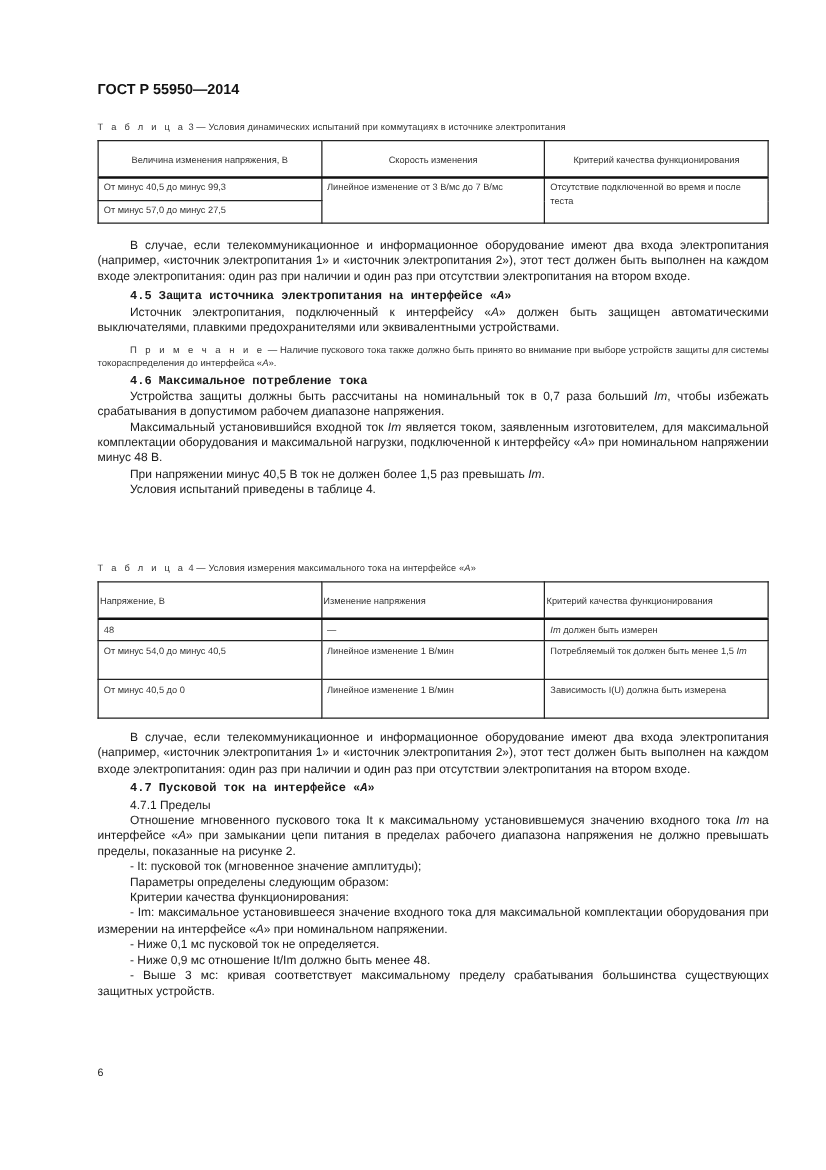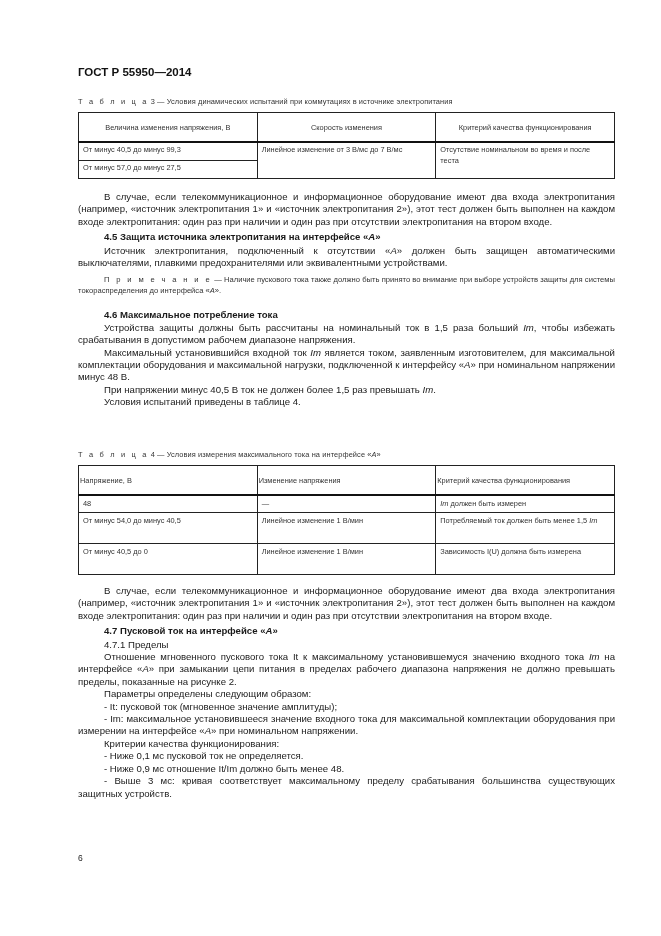--- a/index.html
+++ b/index.html
@@ -17,21 +17,21 @@
   .t3 td { padding: 1px 4px; vertical-align: top; height: 15px; line-height: 11px; }
   .t4 { left: 78px; top: 465px; width: 537px; }
   .t4 th { height: 26px; text-align: left; }
   .t4 thead tr { border-bottom: 2px solid #111; }
   .t4 td { text-align: left; vertical-align: top; padding: 2px 4px; line-height: 12px; }
   .t4 .r1 td { height: 12px; }
   .t4 .r2 td, .t4 .r3 td { height: 26px; }
   .body { position: absolute; left: 78px; width: 537px; font-size: 9.6px; line-height: 12.4px; color: #1a1a1a; }
   .body p { margin: 0; text-align: justify; }
   .ind { text-indent: 26px; }
-  .h { font-weight: bold; padding-left: 26px; margin: 0; }
+  .h { font-weight: bold; padding-left: 26px; margin: 0; font-family: Liberation Mono, monospace; }
   .note { font-size: 7.6px; line-height: 11px; color: #333; }
   .note .sp { letter-spacing: 2.3px; }
   i { font-style: italic; }
   .pno { position: absolute; left: 78px; top: 853px; font-size: 8.5px; color: #222; }
 </style>
 </head>
 <body>
 
 <div class="page">
 
@@ -53,35 +53,35 @@
       <tr>
         <th>Величина изменения напряжения, В</th>
         <th>Скорость изменения</th>
         <th>Критерий качества функционирования</th>
       </tr>
     </thead>
     <tbody>
       <tr>
         <td>От минус 40,5 до минус 99,3</td>
         <td rowspan="2">Линейное изменение от 3 В/мс до 7 В/мс</td>
-        <td rowspan="2">Отсутствие номинальном во время и после теста</td>
+        <td rowspan="2">Отсутствие подключенной во время и после теста</td>
       </tr>
       <tr>
         <td>От минус 57,0 до минус 27,5</td>
       </tr>
     </tbody>
   </table>
 
   <div class="body" style="top:191px">
     <p class="ind">В случае, если телекоммуникационное и информационное оборудование имеют два входа электропитания (например, «источник электропитания 1» и «источник электропитания 2»), этот тест должен быть выполнен на каждом входе электропитания: один раз при наличии и один раз при отсутствии электропитания на втором входе.</p>
     <p class="h" style="margin-top:3px"><span>4.5  Защита источника электропитания на интерфейсе «</span><i>А</i><span>»</span></p>
-    <p class="ind" style="margin-top:1px"><span>Источник электропитания, подключенный к отсутствии «</span><i>А</i><span>» должен быть защищен автоматическими выключателями, плавкими предохранителями или эквивалентными устройствами.</span></p>
+    <p class="ind" style="margin-top:1px"><span>Источник электропитания, подключенный к интерфейсу «</span><i>А</i><span>» должен быть защищен автоматическими выключателями, плавкими предохранителями или эквивалентными устройствами.</span></p>
     <p class="ind note" style="margin-top:5px"><span class="sp">П р и м е ч а н и е</span><span> — Наличие пускового тока также должно быть принято во внимание при выборе устройств защиты для системы токораспределения до интерфейса «</span><i>А</i><span>».</span></p>
-    <p class="h" style="margin-top:13px">4.6  Максимальное потребление тока</p>
-    <p class="ind"><span>Устройства защиты должны быть рассчитаны на номинальный ток в 1,5 раза больший </span><i>Im</i><span>, чтобы избежать срабатывания в допустимом рабочем диапазоне напряжения.</span></p>
+    <p class="h" style="margin-top:3px">4.6  Максимальное потребление тока</p>
+    <p class="ind"><span>Устройства защиты должны быть рассчитаны на номинальный ток в 0,7 раза больший </span><i>Im</i><span>, чтобы избежать срабатывания в допустимом рабочем диапазоне напряжения.</span></p>
     <p class="ind"><span>Максимальный установившийся входной ток </span><i>Im</i><span> является током, заявленным изготовителем, для максимальной комплектации оборудования и максимальной нагрузки, подключенной к интерфейсу «</span><i>А</i><span>» при номинальном напряжении минус 48 В.</span></p>
     <p class="ind"><span>При напряжении минус 40,5 В ток не должен более 1,5 раз превышать </span><i>Im</i><span>.</span></p>
     <p class="ind">Условия испытаний приведены в таблице 4.</p>
   </div>
 
   <div class="tcap" style="top:450px">
     <span class="sp">Т а б л и ц а</span>
     <span>4</span>
     <span>— Условия измерения максимального тока на интерфейсе «</span><i>А</i><span>»</span>
   </div>
@@ -116,23 +116,23 @@
         <td>Зависимость I(U) должна быть измерена</td>
       </tr>
     </tbody>
   </table>
 
   <div class="body" style="top:585px">
     <p class="ind">В случае, если телекоммуникационное и информационное оборудование имеют два входа электропитания (например, «источник электропитания 1» и «источник электропитания 2»), этот тест должен быть выполнен на каждом входе электропитания: один раз при наличии и один раз при отсутствии электропитания на втором входе.</p>
     <p class="h" style="margin-top:3px"><span>4.7  Пусковой ток на интерфейсе «</span><i>А</i><span>»</span></p>
     <p class="ind" style="margin-top:1px">4.7.1  Пределы</p>
     <p class="ind"><span>Отношение мгновенного пускового тока It к максимальному установившемуся значению входного тока </span><i>Im</i><span> на интерфейсе «</span><i>А</i><span>» при замыкании цепи питания в пределах рабочего диапазона напряжения не должно превышать пределы, показанные на рисунке 2.</span></p>
+    <p class="ind">- It:  пусковой ток (мгновенное значение амплитуды);</p>
     <p class="ind">Параметры определены следующим образом:</p>
-    <p class="ind">- It:  пусковой ток (мгновенное значение амплитуды);</p>
+    <p class="ind">Критерии качества функционирования:</p>
     <p class="ind"><span>- Im:  максимальное установившееся значение входного тока для максимальной комплектации оборудования при измерении на интерфейсе «</span><i>А</i><span>» при номинальном напряжении.</span></p>
-    <p class="ind">Критерии качества функционирования:</p>
     <p class="ind">- Ниже 0,1 мс пусковой ток не определяется.</p>
     <p class="ind">- Ниже 0,9 мс отношение It/Im должно быть менее 48.</p>
     <p class="ind">- Выше 3 мс: кривая соответствует максимальному пределу срабатывания большинства существующих защитных устройств.</p>
   </div>
 
   <div class="pno">6</div>
 </div>
 
 </body></html>

